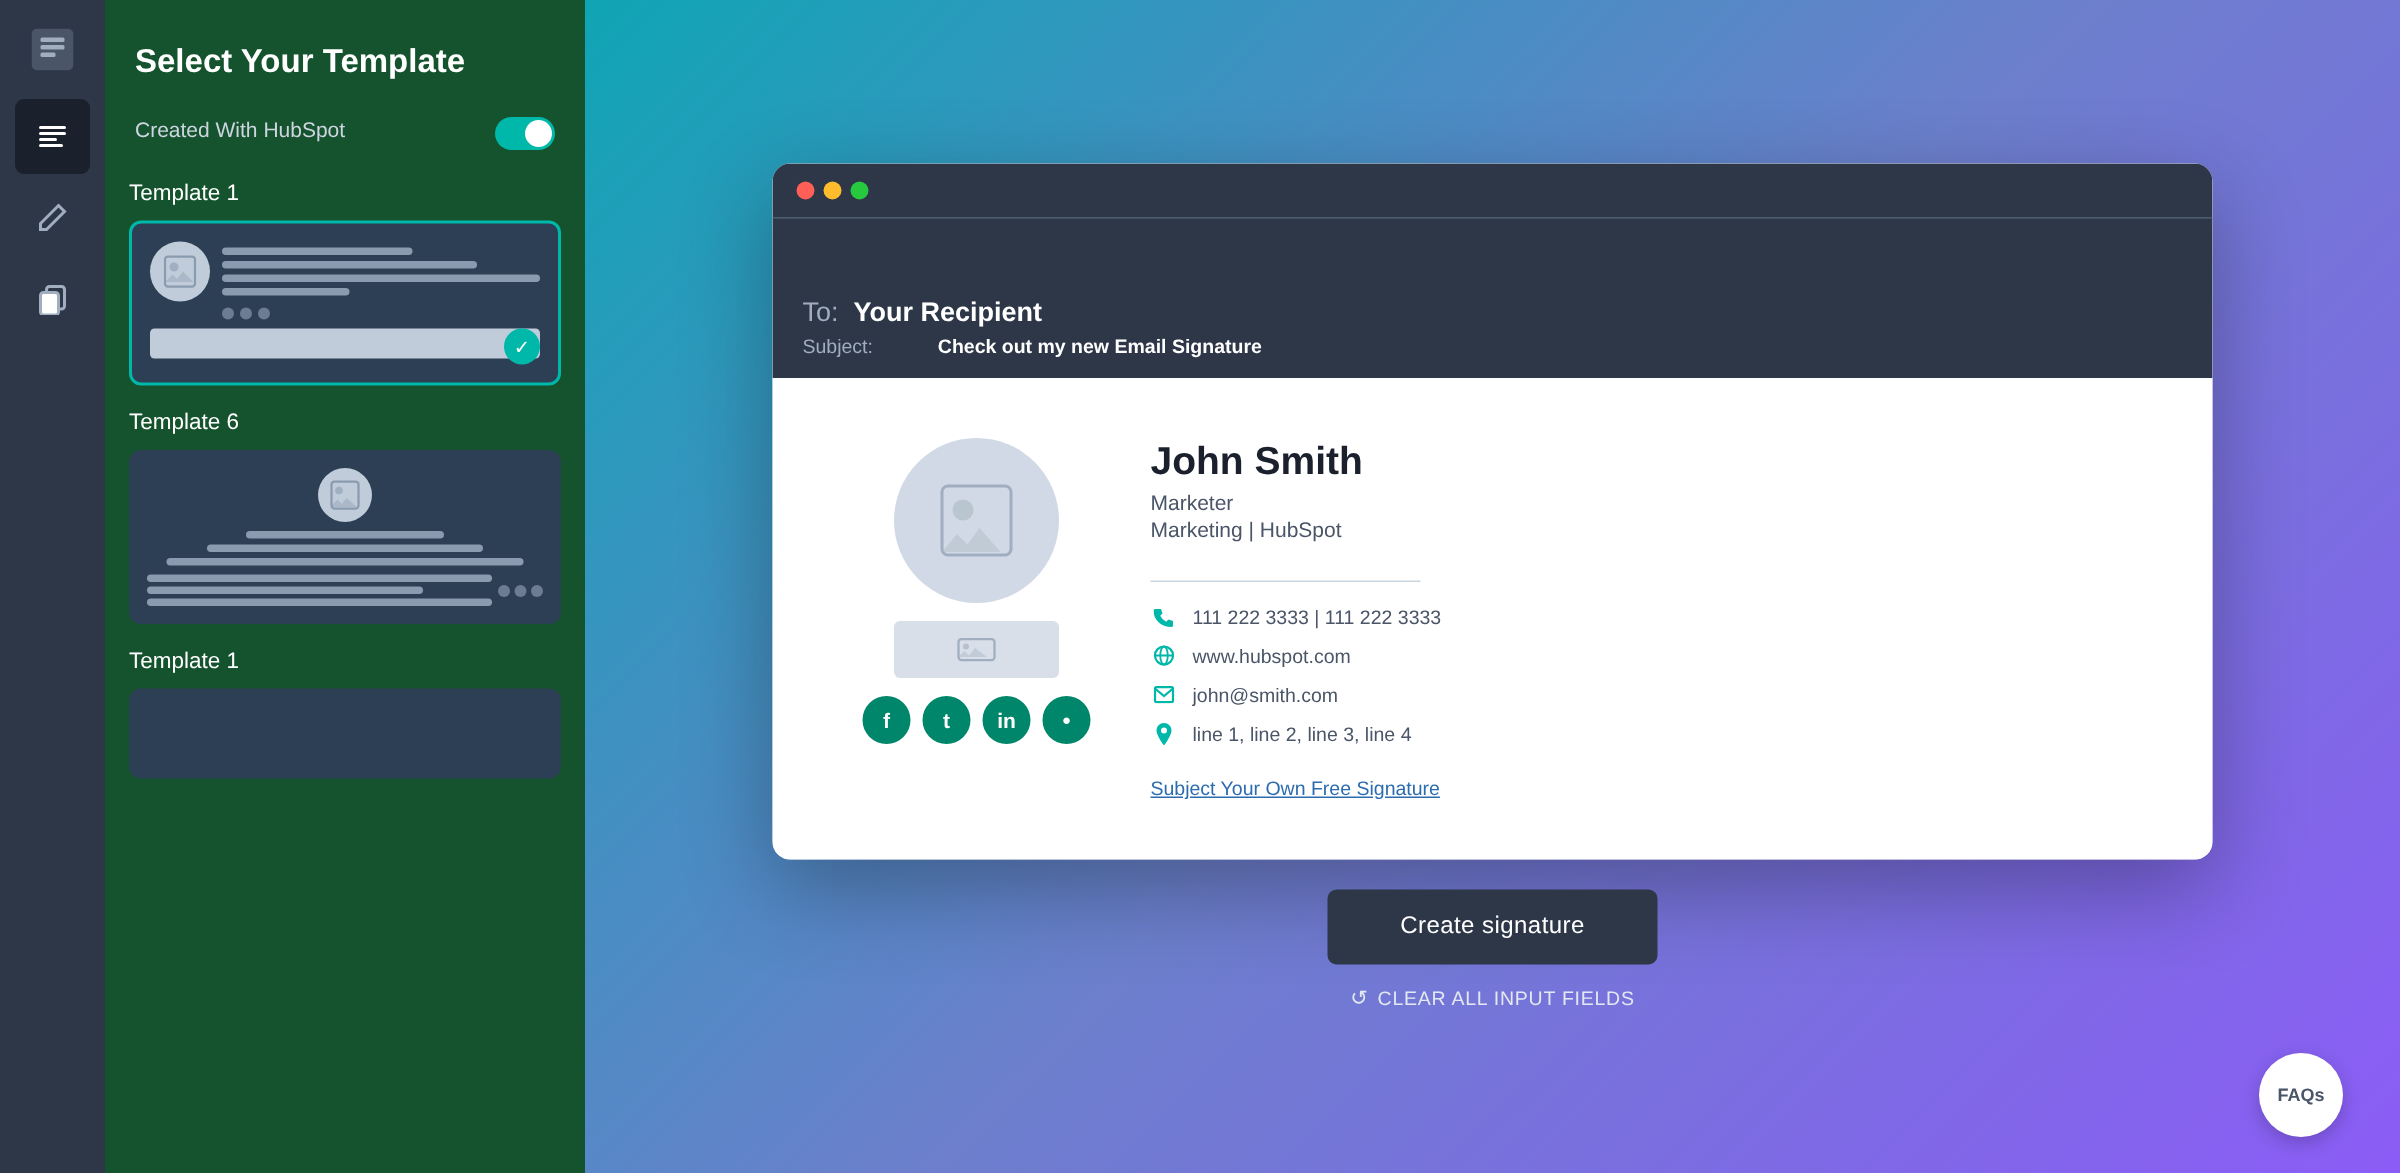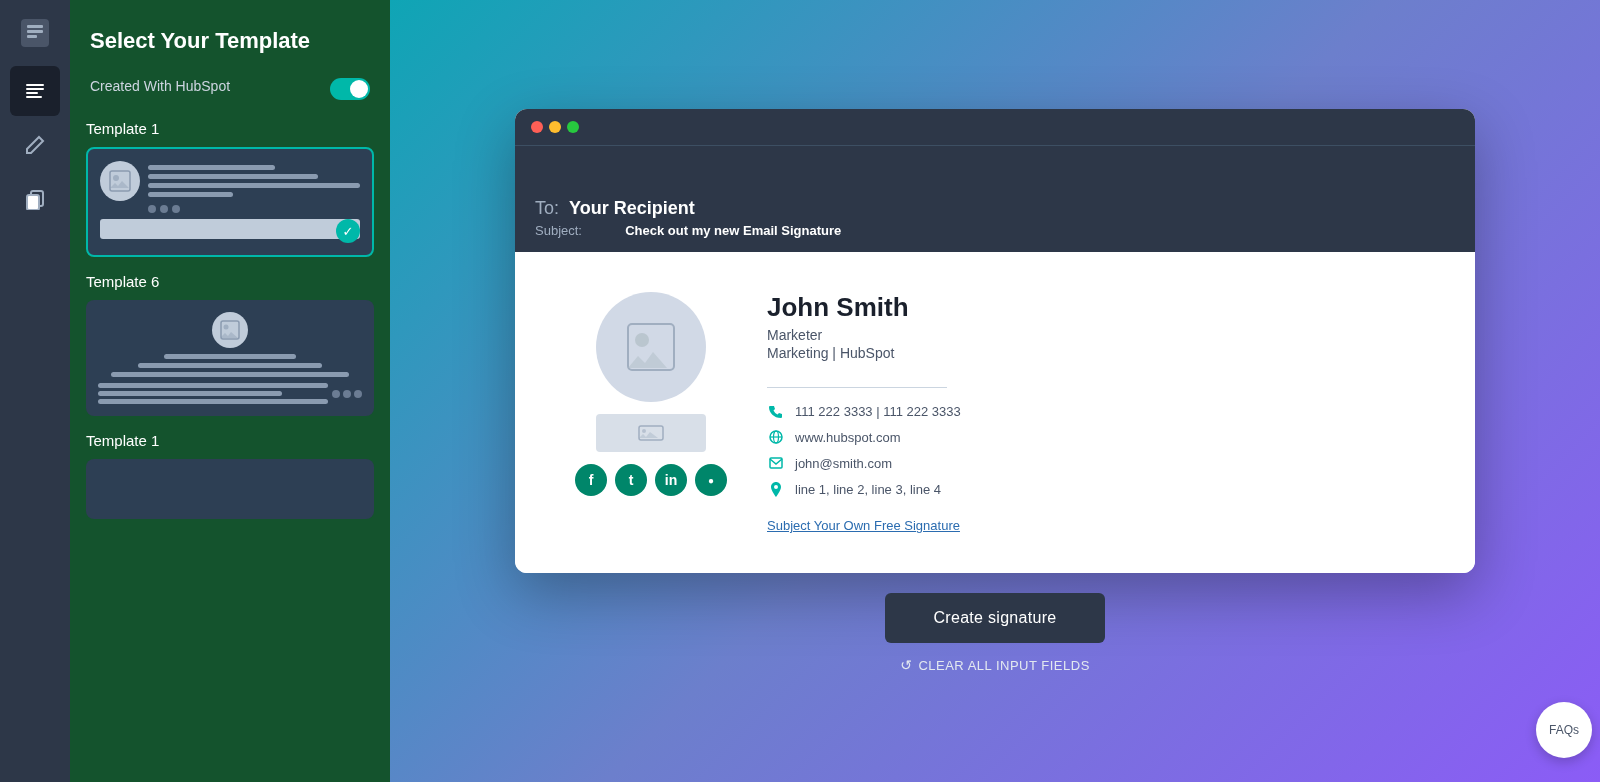--- a/index.html
+++ b/index.html
@@ -429,28 +429,28 @@
       align-items: center;
       gap: 6px;
       letter-spacing: 0.5px;
       text-transform: uppercase;
     }
 
     
     .faqs-btn {
       position: absolute;
       bottom: 24px;
-      right: 8px;
+      right: 38px;
       width: 56px;
       height: 56px;
       border-radius: 50%;
       background: white;
       border: none;
       font-size: 12px;
-      font-weight: 400;
+      font-weight: 700;
       color: #4a5568;
       cursor: pointer;
       box-shadow: 0 4px 12px rgba(0,0,0,0.2);
     }
 
     
     .sidebar::-webkit-scrollbar { width: 4px; }
     .sidebar::-webkit-scrollbar-track { background: transparent; }
     .sidebar::-webkit-scrollbar-thumb { background: rgba(255,255,255,0.2); border-radius: 2px; }
   </style>

